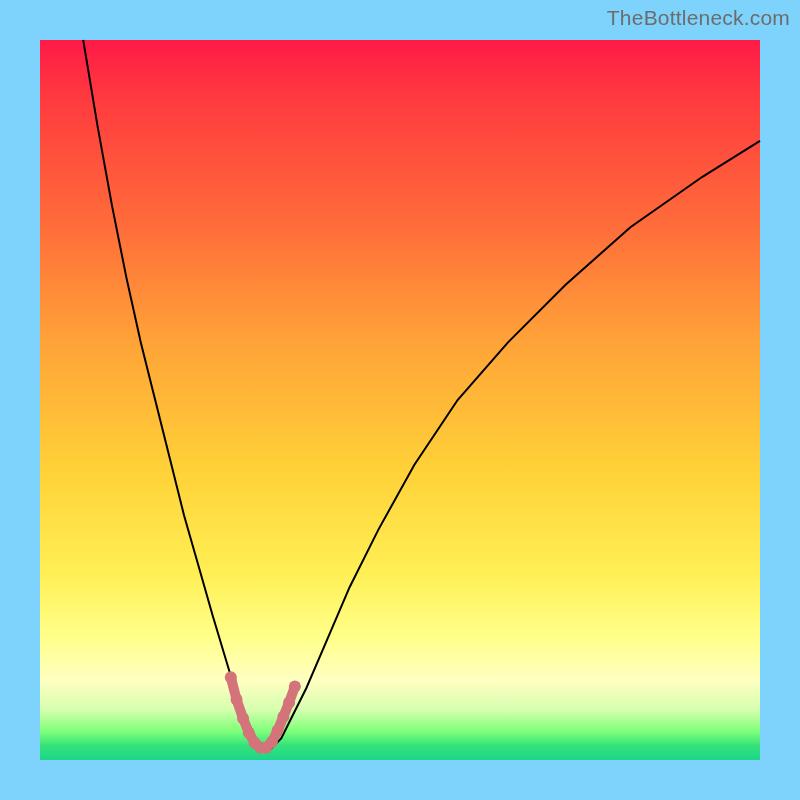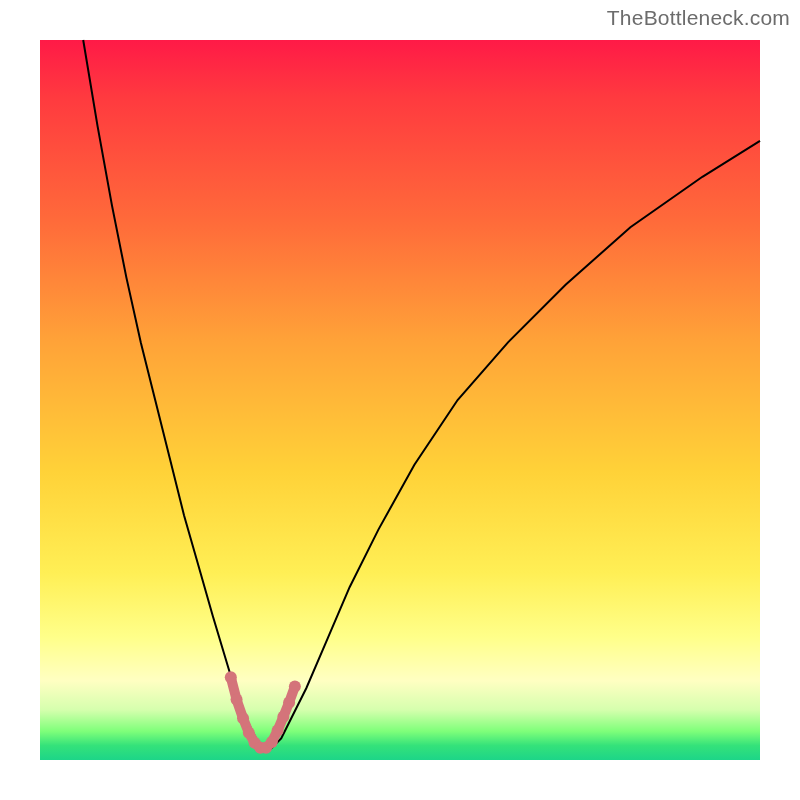--- a/index.html
+++ b/index.html
@@ -10,21 +10,21 @@
     background: #000;
     overflow: hidden;
     font-family: Arial, Helvetica, sans-serif;
   }
   .frame {
     position: absolute;
     left: 0;
     top: 0;
     width: 800px;
     height: 800px;
-    background: #ffffff;
+    background: #7dd3fc;
   }
   .plot-area {
     position: absolute;
     left: 40px;
     top: 40px;
     width: 720px;
     height: 720px;
     
     background: linear-gradient(
       to bottom,

